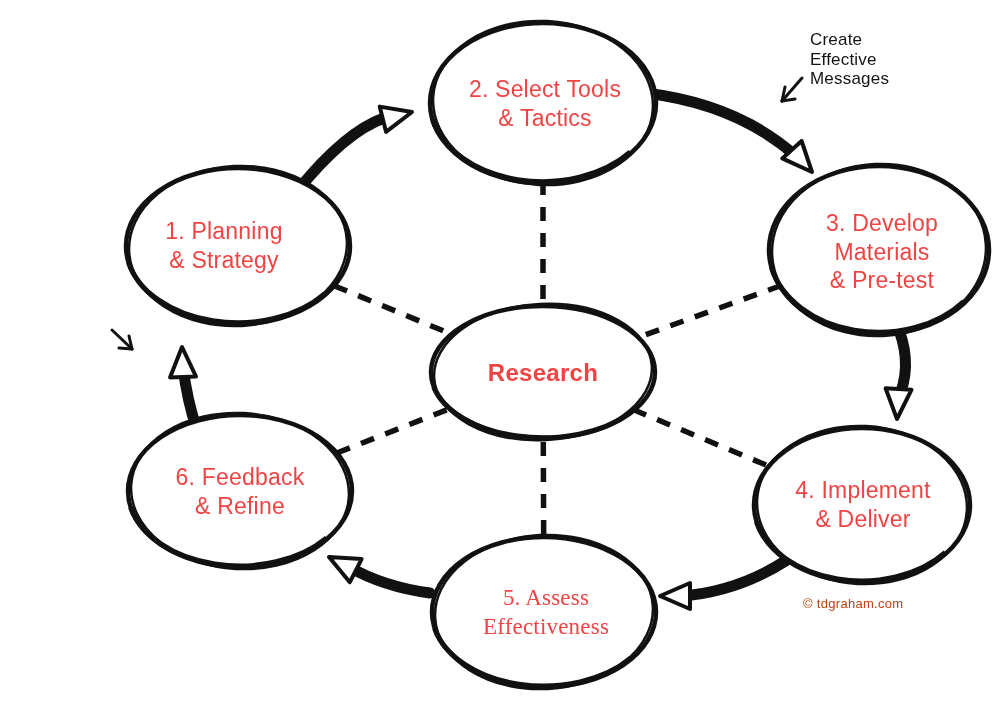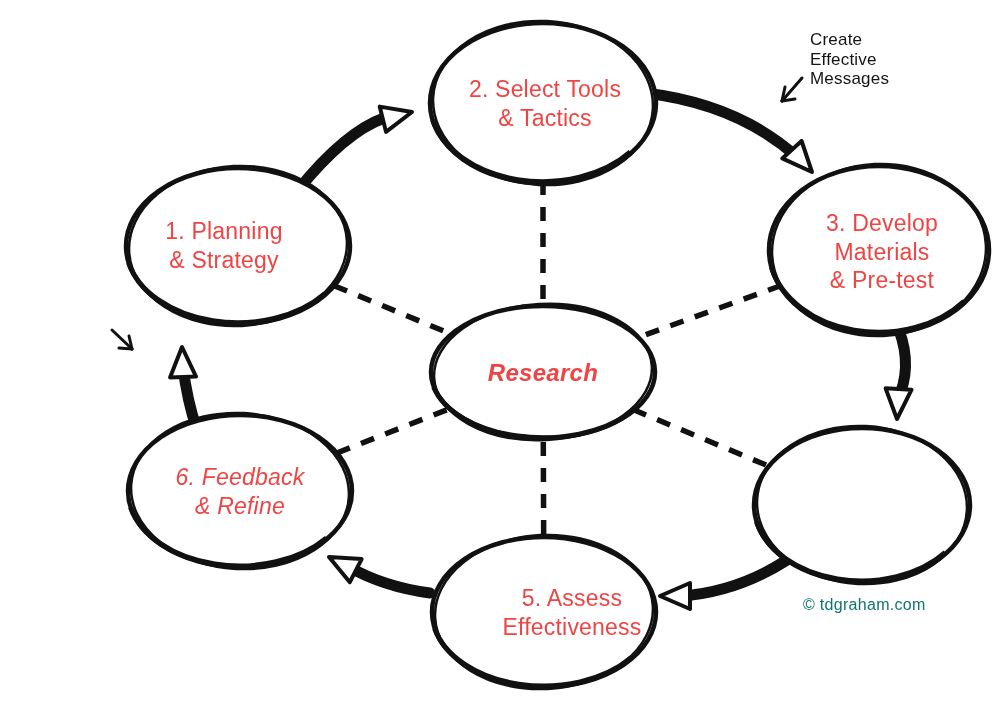--- a/index.html
+++ b/index.html
@@ -8,27 +8,27 @@
   .canvas {
     position:relative; width:1000px; height:717px;
     background:#ffffff; overflow:hidden;
   }
   .canvas svg { position:absolute; left:0; top:0; }
   .label {
     position:absolute; transform:translate(-50%,-50%);
     text-align:center; white-space:pre-line;
     color:#ef4444; font-size:23px; line-height:1.24; letter-spacing:0.2px;
   }
-  .label.research { font-weight:bold; font-size:24px; letter-spacing:0.3px;font-style:italic; }
+  .label.research { font-weight:bold; font-size:24px; letter-spacing:0.3px; }
   .annotation {
     position:absolute; text-align:left; white-space:pre-line;
     color:#141414; font-size:17px; line-height:1.16; letter-spacing:0.2px;
   }
   .copyright {
-    position:absolute; font-size:16px; color:#0f766e; letter-spacing:0.3px;
+    position:absolute; font-size:13px; color:#c2410c; letter-spacing:0.3px;
   }
   .ink-stroke { stroke:#111111; fill:none; }
 </style>
 </head>
 <body>
 
 <div class="canvas">
 
   <svg width="1000" height="717" viewBox="0 0 1000 717">
 
@@ -133,25 +133,27 @@
   <div class="label" style="left:224px; top:246px;">1. Planning
 &amp; Strategy</div>
 
   <div class="label" style="left:545px; top:104px;">2. Select Tools
 &amp; Tactics</div>
 
   <div class="label" style="left:882px; top:252px;">3. Develop
 Materials
 &amp; Pre-test</div>
 
+  <div class="label" style="left:863px; top:505px;">4. Implement
+&amp; Deliver</div>
 
-  <div class="label" style="left:572px; top:613px;">5. Assess
+  <div class="label" style="left:546px; top:613px;font-family:Liberation Serif, serif;">5. Assess
 Effectiveness</div>
 
-  <div class="label" style="left:240px; top:492px;font-style:italic;">6. Feedback
+  <div class="label" style="left:240px; top:492px;">6. Feedback
 &amp; Refine</div>
 
   <div class="label research" style="left:543px; top:373px;">Research</div>
 
   <div class="annotation" style="left:810px; top:30px;">Create
 Effective
 Messages</div>
 
 
   <div class="copyright" style="left:803px; top:596px;">© tdgraham.com</div>

